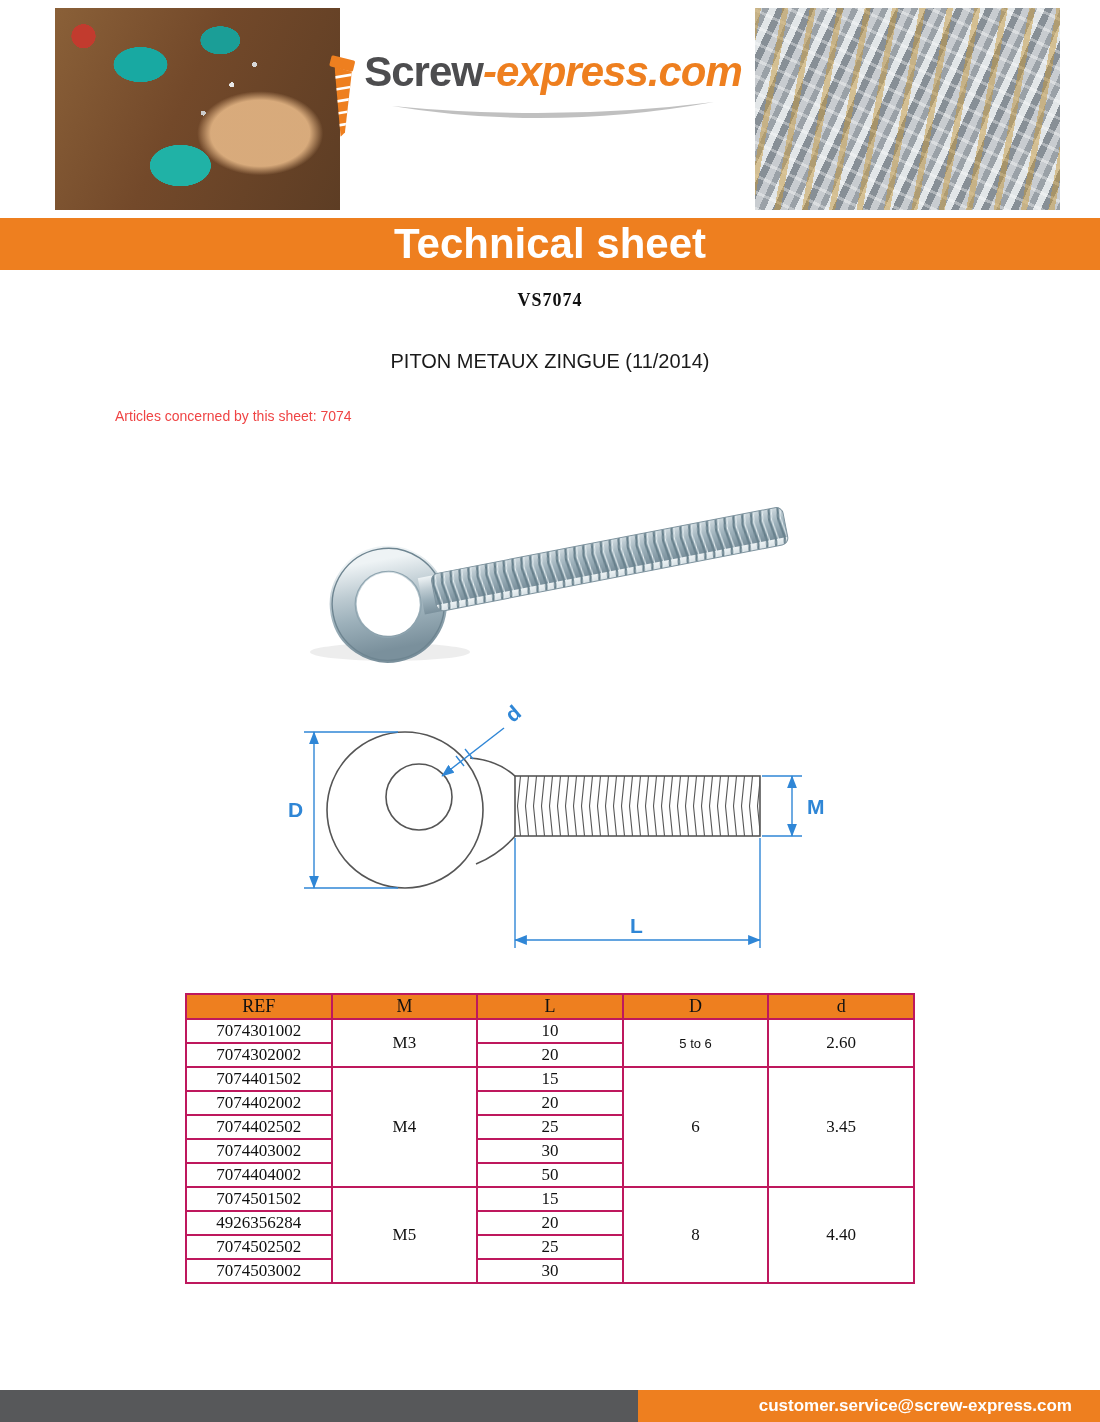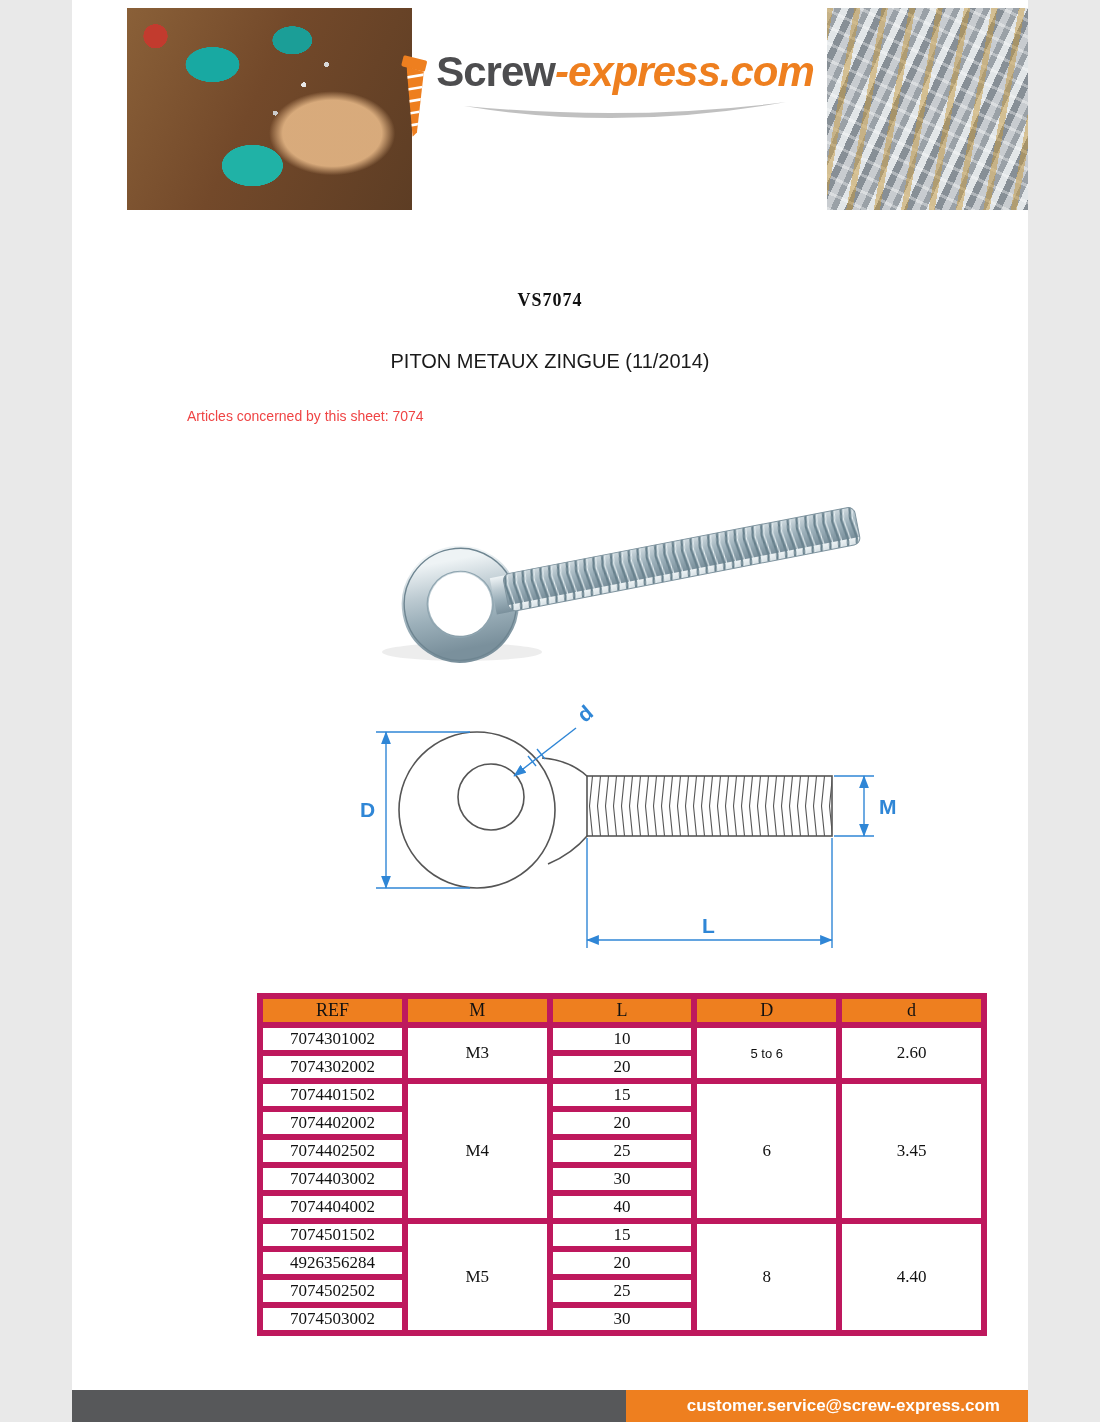--- a/index.html
+++ b/index.html
@@ -1,17 +1,17 @@
 <!DOCTYPE html>
 <html><head>
 <meta charset="utf-8">
 <style>
   * { margin:0; padding:0; box-sizing:border-box; }
   body { background:#e9e9e9; font-family:"Liberation Sans", sans-serif; }
-  .page { position:relative; width:956px; height:1422px; background:#ffffff; margin:0 auto; overflow:hidden; }
+  .page { position:relative; width:1100px; height:1422px; background:#ffffff; margin:0 auto; overflow:hidden; }
 
   
   .photo { position:absolute; top:8px; height:202px; }
   .photo-left {
     left:55px; width:285px;
     background:
       radial-gradient(5px 5px at 62% 38%, #e8e8e8 0 50%, transparent 51%),
       radial-gradient(5px 5px at 70% 28%, #d8d8d8 0 50%, transparent 51%),
       radial-gradient(5px 5px at 52% 52%, #cccccc 0 50%, transparent 51%),
       radial-gradient(26px 26px at 10% 14%, #c23b2e 0 46%, transparent 47%),
@@ -46,21 +46,21 @@
                  font-size:20px; color:#1a1a1a; font-weight:normal; }
   .articles-note { position:absolute; left:115px; top:408px; font-size:14px; color:#ef4444; }
 
   
   .product-photo { position:absolute; left:280px; top:452px; }
   .drawing { position:absolute; left:280px; top:690px; }
 
   
   .dim-table { position:absolute; left:185px; top:993px; width:730px; border-collapse:collapse;
                font-family:"Liberation Serif", serif; font-size:17px; color:#111; table-layout:fixed; }
-  .dim-table th, .dim-table td { border:6px solid #be185d; text-align:center; padding:1px 4px; height:23px; background:#fff; }
+  .dim-table th, .dim-table td { border:2px solid #be185d; text-align:center; padding:1px 4px; height:23px; background:#fff; }
   .dim-table th { background:#ee7f1f; font-weight:normal; font-size:18px; }
   .dim-table td.small { font-family:"Liberation Sans", sans-serif; font-size:13px; }
 
   
   .footer { position:absolute; left:0; bottom:0; width:100%; height:32px; display:flex; }
   .footer-gray { width:58%; background:#57585a; }
   .footer-orange { flex:1; background:#ee7f1f; display:flex; align-items:center; justify-content:flex-end;
                    padding-right:28px; }
   .footer-orange span { color:#ffffff; font-weight:bold; font-size:17px; }
 </style>
@@ -95,20 +95,23 @@
         <span class="b-dark">Screw</span><span class="b-orange">-express.com</span>
       </div>
       <svg class="swoosh-svg" width="330" height="26" viewBox="0 0 330 26">
         <path d="M4,8 Q160,34 326,4 Q170,24 4,8 Z" fill="#b5b5b5" opacity="0.85"></path>
       </svg>
     </div>
   </div>
 
   <div class="photo photo-right"></div>
 
+  <div class="banner">
+    <span>Technical sheet</span>
+  </div>
 
   <div class="sheet-code">VS7074</div>
   <div class="sheet-title">PITON METAUX ZINGUE (11/2014)</div>
   <div class="articles-note">Articles concerned by this sheet: 7074</div>
 
   <div class="product-photo">
     <svg width="560" height="215" viewBox="0 0 560 215">
       <defs>
         <linearGradient id="metal" x1="0" y1="0" x2="0" y2="1">
           <stop offset="0" stop-color="#eef3f5"></stop>
@@ -217,21 +220,21 @@
         <tr>
           <td>7074402502</td>
           <td>25</td>
         </tr>
         <tr>
           <td>7074403002</td>
           <td>30</td>
         </tr>
         <tr>
           <td>7074404002</td>
-          <td>40</td>
+          <td>50</td>
         </tr>
         <tr>
           <td>7074501502</td>
           <td rowspan="4">M5</td>
           <td>15</td>
           <td rowspan="4">8</td>
           <td rowspan="4">4.40</td>
         </tr>
         <tr>
           <td>4926356284</td>

